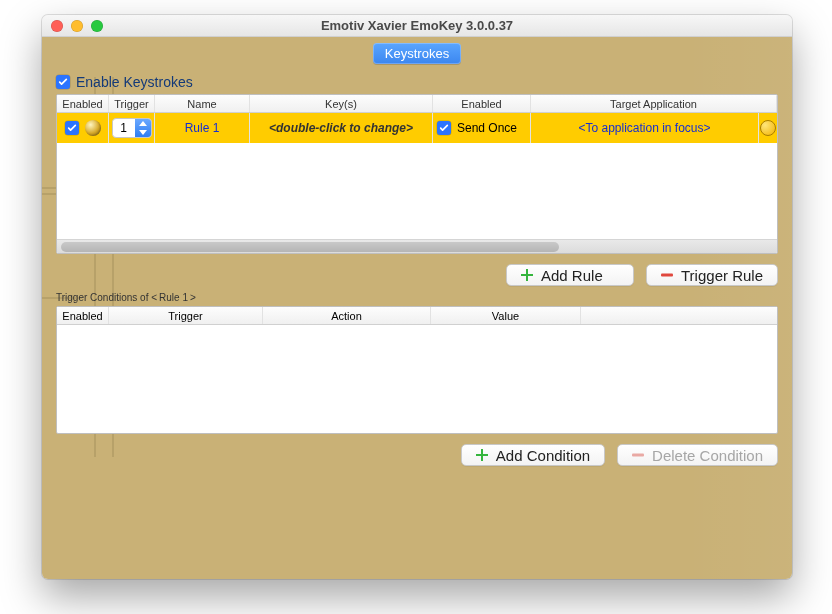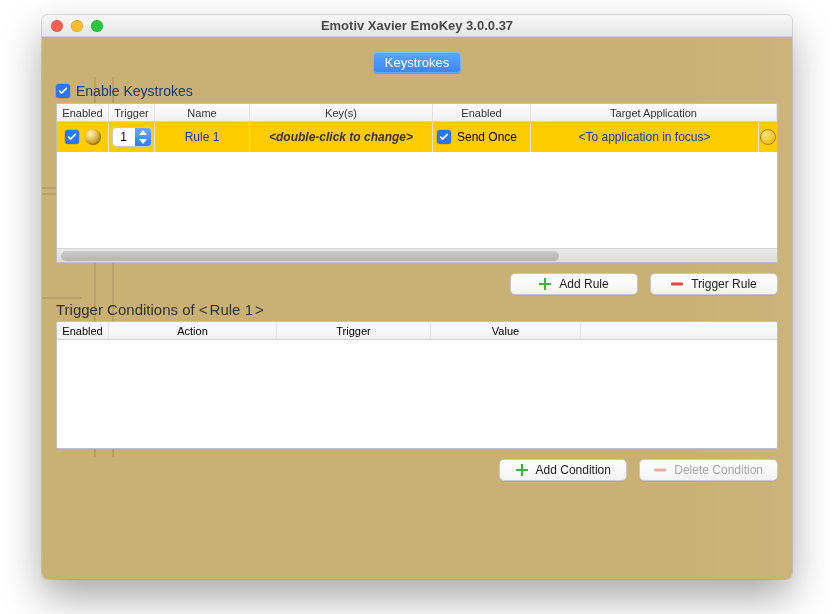--- a/index.html
+++ b/index.html
@@ -7,21 +7,21 @@
   .window-shadow { position: absolute; left: 42px; top: 15px; width: 750px; height: 564px; border-radius: 6px; box-shadow: 0 18px 40px rgba(0,0,0,0.35), 0 0 0 1px rgba(0,0,0,0.12); background: #ececec; overflow: hidden; }
   .titlebar { height: 22px; background: linear-gradient(#f7f7f7,#e6e6e6); border-bottom: 1px solid #d0d0d0; display: flex; align-items: center; position: relative; font-weight: bold; }
   .traffic { display: flex; gap: 8px; margin-left: 9px; }
   .tl { width: 12px; height: 12px; border-radius: 50%; box-shadow: inset 0 0 0 .5px rgba(0,0,0,.2); }
   .tl.close { background:#ff5f57; } .tl.min{background:#ffbd2e;} .tl.max{background:#28c940;}
   .title { position:absolute; left:0; right:0; text-align:center; font-size:13px; color:#4a4a4a; pointer-events:none; }
   .content { position: relative; height: calc(100% - 22px); background: #c9b176; overflow:hidden; }
   
   .bg-deco { position:absolute; inset:0; opacity:0.28; pointer-events:none; }
   .bg-deco div { position:absolute; background:#8a7a49; }
-  .tab-wrap { text-align:center; padding-top:15px; }
+  .tab-wrap { text-align:center; padding-top:6px; }
   .tab { display:inline-block; background:linear-gradient(#5aa6ff,#3b86f0); color:#fff; font-size:13px; padding:3px 12px; border-radius:4px; box-shadow:0 1px 0 rgba(0,0,0,.15), inset 0 0 0 1px rgba(255,255,255,.25); cursor:pointer;}
   .enable-row { display:flex; align-items:center; gap:6px; margin:10px 0 4px 14px; }
   .mac-check { width:14px; height:14px; border-radius:3px; background:#2b74ff; display:flex; align-items:center; justify-content:center; box-shadow:0 0 0 .5px rgba(0,0,0,.2);}
   .mac-check svg{width:10px;height:10px;}
   .enable-label { font-size:13px; color:#072; color:#0a2; color:#0a2a55; }
   .enable-label { color:#0a2a55; }
   .table-area { margin:0 14px; background:#fff; border:1px solid #bfbfbf; border-radius:2px; overflow:hidden; }
   .thead { display:flex; font-size:11px; color:#333; background:linear-gradient(#fdfdfd,#f0f0f0); border-bottom:1px solid #d0d0d0; }
   .th, .td { border-right:1px solid #e2e2e2; display:flex; align-items:center; justify-content:center; }
   .th { height:17px; font-weight:400; color:#333; }
@@ -37,25 +37,25 @@
   .spin input{ width:22px; border:0; font-size:12px; text-align:center; outline:none; background:#fff;}
   .spin .arrows{ width:16px; height:100%; background:linear-gradient(#6aa8ff,#2f7ef2); display:flex; flex-direction:column;}
   .spin .arrows span{flex:1; display:flex;align-items:center;justify-content:center;}
   .spin .arrows svg{width:8px;height:5px; fill:#fff;}
   .tail-icon{ width:16px;height:16px; border-radius:50%; border:1.5px solid #a87d00; background:radial-gradient(circle at 30% 30%, #ffe67a, #f2b200); position:relative;}
   .orb{ width:16px;height:16px;border-radius:50%; background:radial-gradient(circle at 35% 30%, #fff5c0, #d6a92a 55%, #8a6a10); box-shadow:inset -1px -1px 2px rgba(0,0,0,.25);}
   .table-body { height:96px; background:#fff; }
   .hscroll { height:14px; background:linear-gradient(#e9e9e9,#dcdcdc); display:flex; align-items:center; padding:0 4px; border-top:1px solid #d5d5d5;}
   .hscroll .thumb{ height:10px; border-radius:5px; background:linear-gradient(#c9c9c9,#b5b5b5); width:70%; }
   .btn-row { display:flex; justify-content:flex-end; gap:12px; margin:10px 14px 6px; }
-  .mac-btn { display:flex; align-items:center; gap:8px; height:22px; padding:0 14px; font-size:12px; color:#222; background:linear-gradient(#ffffff,#f3f3f3); border:1px solid #c8c8c8; border-radius:5px; box-shadow:0 1px 0 rgba(0,0,0,.05); cursor:pointer; min-width:128px; justify-content:center;}
+  .mac-btn { display:flex; align-items:center; gap:8px; height:22px; padding:0 14px; font-size:15px; color:#222; background:linear-gradient(#ffffff,#f3f3f3); border:1px solid #c8c8c8; border-radius:5px; box-shadow:0 1px 0 rgba(0,0,0,.05); cursor:pointer; min-width:128px; }
   .mac-btn.disabled{ color:#a6a6a6; cursor:default;}
   .plus{width:12px;height:12px;}
   .minus{width:12px;height:12px;}
-  .section-label{ font-size:15px; color:#333; margin:6px 0 3px 14px; display:flex; align-items:center; gap:2px;}
+  .section-label{ font-size:10px; color:#333; margin:6px 0 3px 14px; display:flex; align-items:center; gap:2px;}
   .cond-table{ margin:0 14px; background:#fff; border:1px solid #bfbfbf; border-radius:2px;}
   .cond-head{ display:flex; font-size:11px; background:linear-gradient(#fdfdfd,#f0f0f0); border-bottom:1px solid #d0d0d0;}
   .cth{ height:17px; display:flex;align-items:center;justify-content:center; border-right:1px solid #e2e2e2;}
   .cw-en{width:52px;} .cw-act{width:168px;} .cw-trg{width:154px;} .cw-val{width:150px;} .cw-tail{flex:1;}
   .cond-body{ height:108px; }
   .content-inner{ position:relative; z-index:2; }
   .enable-label{ color:#143a78; font-size:14px;}
 </style>
 </head>
 <body>
@@ -170,22 +170,22 @@
 
       <div class="section-label">
         <span>Trigger Conditions of &lt;</span>
           <span>Rule 1</span>
           <span>&gt;</span>
       </div>
 
       <div class="cond-table">
         <div class="cond-head">
           <div class="cth cw-en">Enabled</div>
+          <div class="cth cw-trg">Trigger</div>
           <div class="cth cw-act">Action</div>
-          <div class="cth cw-trg">Trigger</div>
           <div class="cth cw-val">Value</div>
           <div class="cth cw-tail" style="border-right:0"></div>
         </div>
         <div class="cond-body"></div>
       </div>
 
       <div class="btn-row">
         <div class="mac-btn">
           <svg class="plus" viewBox="0 0 12 12">
               <path d="M5 0h2v5h5v2H7v5H5V7H0V5h5z" fill="#35b53e"></path>

